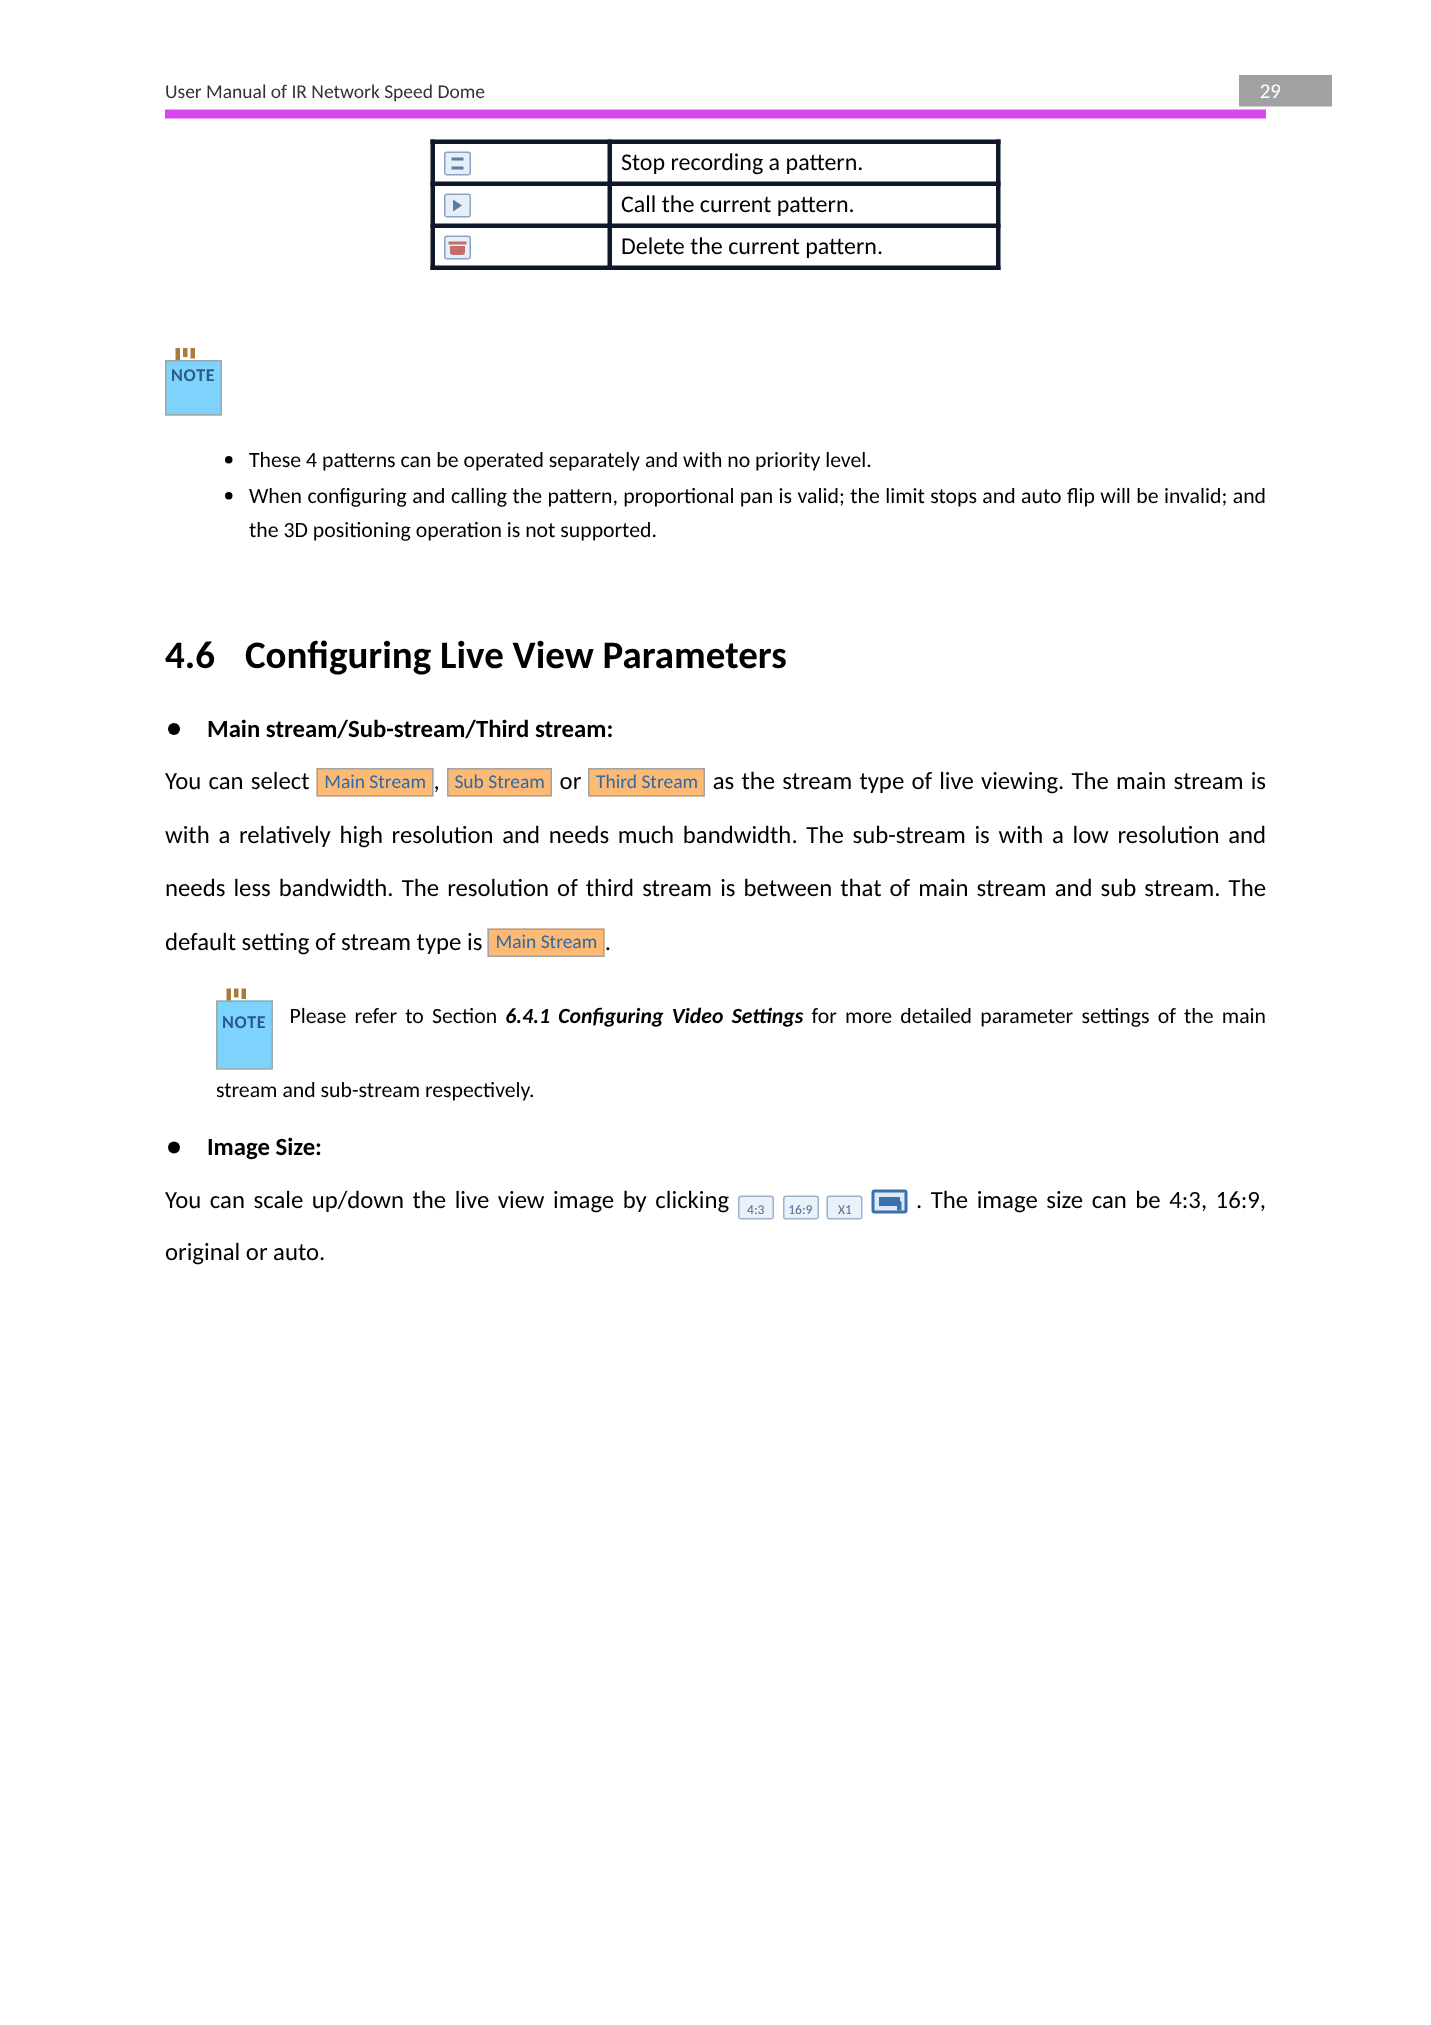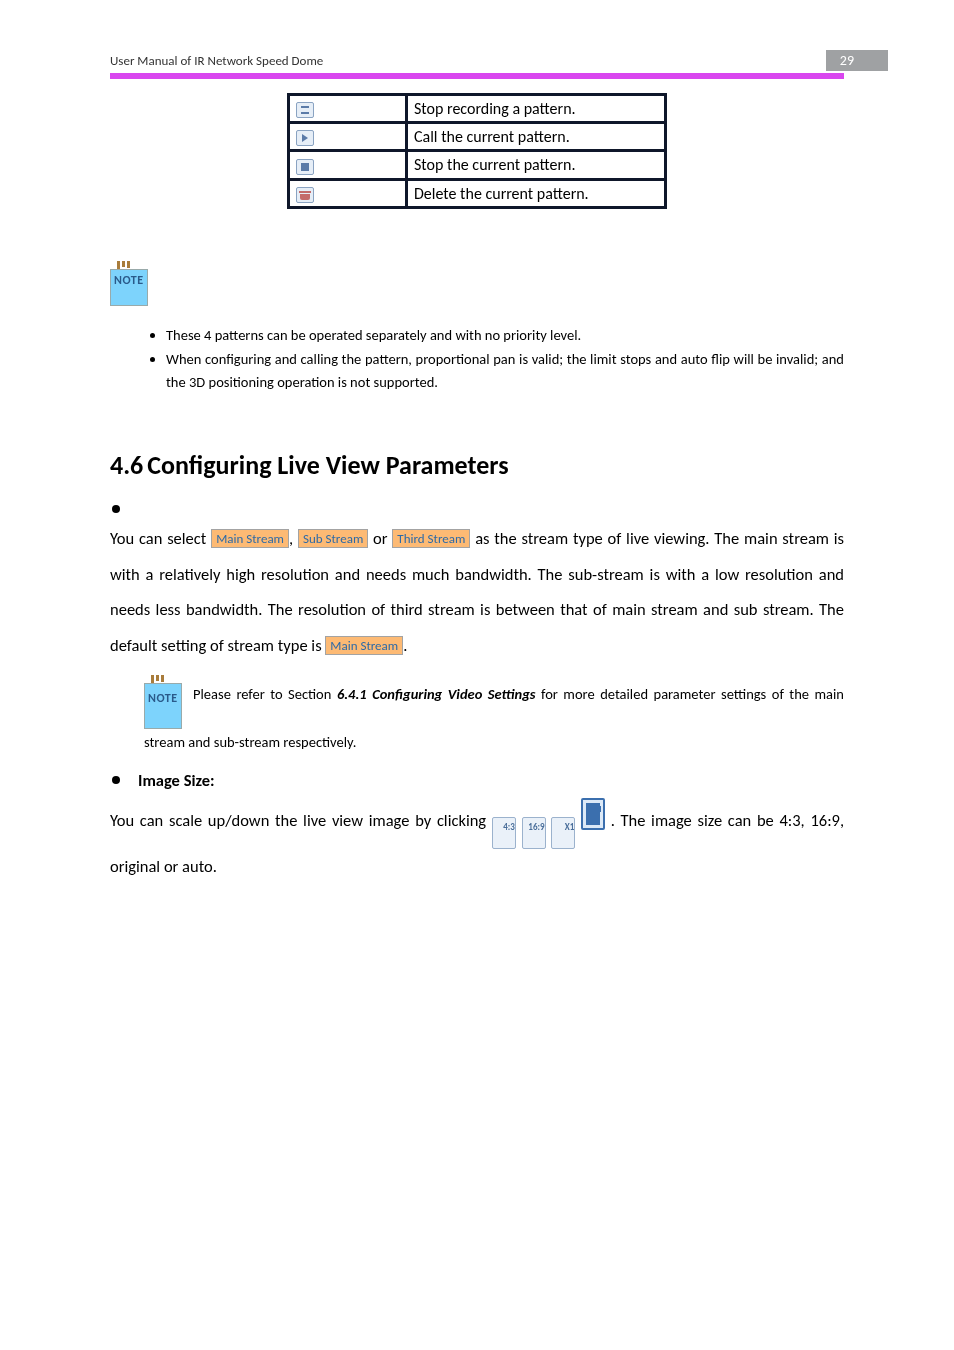--- a/index.html
+++ b/index.html
@@ -98,21 +98,21 @@
     font-size: 14.5px;
     line-height: 1.55;
   }
   ul.bullets li { margin-bottom: 2px; text-align: justify; }
   h2.section {
     font-size: 26px;
     font-weight: bold;
     margin-top: 56px;
     color: #000;
   }
-  h2.section .num { margin-right: 4px; }
+  h2.section .num { margin-right: 20px; }
   .sub-bullet-row {
     margin-top: 24px;
     font-size: 16.5px;
     font-weight: bold;
     display: flex; align-items: center;
   }
   .big-dot {
     width: 8px; height: 8px; background: #000; border-radius: 50%; display: inline-block;
     margin: 0 18px 0 2px;
   }
@@ -133,23 +133,23 @@
     line-height: 16px;
   }
   .note-inline {
     margin: 18px 0 0 34px;
     font-size: 14.5px;
     line-height: 1.9;
     text-align: justify;
   }
   .note-inline .note-icon { margin-right: 6px; vertical-align: -3px; }
   .tiny-btn {
-    display: inline-block; width: 24px; height: 32px; border: 1px solid #9bb2cd;
+    display: inline-block; width: 24px; height: 16px; border: 1px solid #9bb2cd;
     background: #eaf1f9; border-radius: 2px; vertical-align: -4px; position: relative;
-    font-size: 9px; color: #4a6e9a; font-weight: bold; text-align: right; line-height: 18px;
+    font-size: 9px; color: #4a6e9a; font-weight: normal; text-align: center; line-height: 18px;
   }
   .tiny-btn.sel { border: 2px solid #3b6fae; background: #dce9f7; line-height:16px; }
   .tiny-btn .inner-screen {
     position: absolute; left: 3px; top: 3px; right: 3px; bottom: 3px; background: #3b6fae;
   }
   .tiny-btn .inner-screen::after { content:""; position:absolute; right:-1px; top:3px; width:3px; height:6px; background:#3b6fae;}
   .btn-strip { white-space: nowrap; }
 </style>
 </head>
 <body>
@@ -164,24 +164,20 @@
     <tbody>
         <tr>
       <td class="icon-cell"><span class="mini-icon mi-stoprec"></span></td>
       <td>Stop recording a pattern.</td>
     </tr>
     <tr>
       <td class="icon-cell"><span class="mini-icon mi-play"></span></td>
       <td>Call the current pattern.</td>
     </tr>
     <tr>
-      <td class="icon-cell"><span class="mini-icon mi-stop"></span></td>
-      <td>Stop the current pattern.</td>
-    </tr>
-    <tr>
       <td class="icon-cell"><span class="mini-icon mi-del"></span></td>
       <td>Delete the current pattern.</td>
     </tr>
   </tbody>
     </table>
 </div>
 
 <div class="note-block">
   <span class="note-icon">NOTE</span>
   <ul class="bullets">
@@ -189,20 +185,21 @@
     <li>When configuring and calling the pattern, proportional pan is valid; the limit stops and auto flip will be invalid; and the 3D positioning operation is not supported.</li>
   </ul>
 </div>
 
 <h2 class="section">
   <span class="num">4.6</span><span>Configuring Live View Parameters</span>
 </h2>
 
 <div class="sub-bullet-row">
   <span class="big-dot"></span>
+  <span>Main stream/Sub-stream/Third stream:</span>
 </div>
 
 <div class="para">
   <span>You can select</span>
   <span class="pill">Main Stream</span><span>,</span>
   <span class="pill">Sub Stream</span><span> or </span>
   <span class="pill">Third Stream</span><span> as the stream type of live viewing. The main stream is with a relatively high resolution and needs much bandwidth. The sub-stream is with a low resolution and needs less bandwidth. The resolution of third stream is between that of main stream and sub stream. The default setting of stream type is</span>
   <span class="pill">Main Stream</span><span>.</span>
 </div>
 

